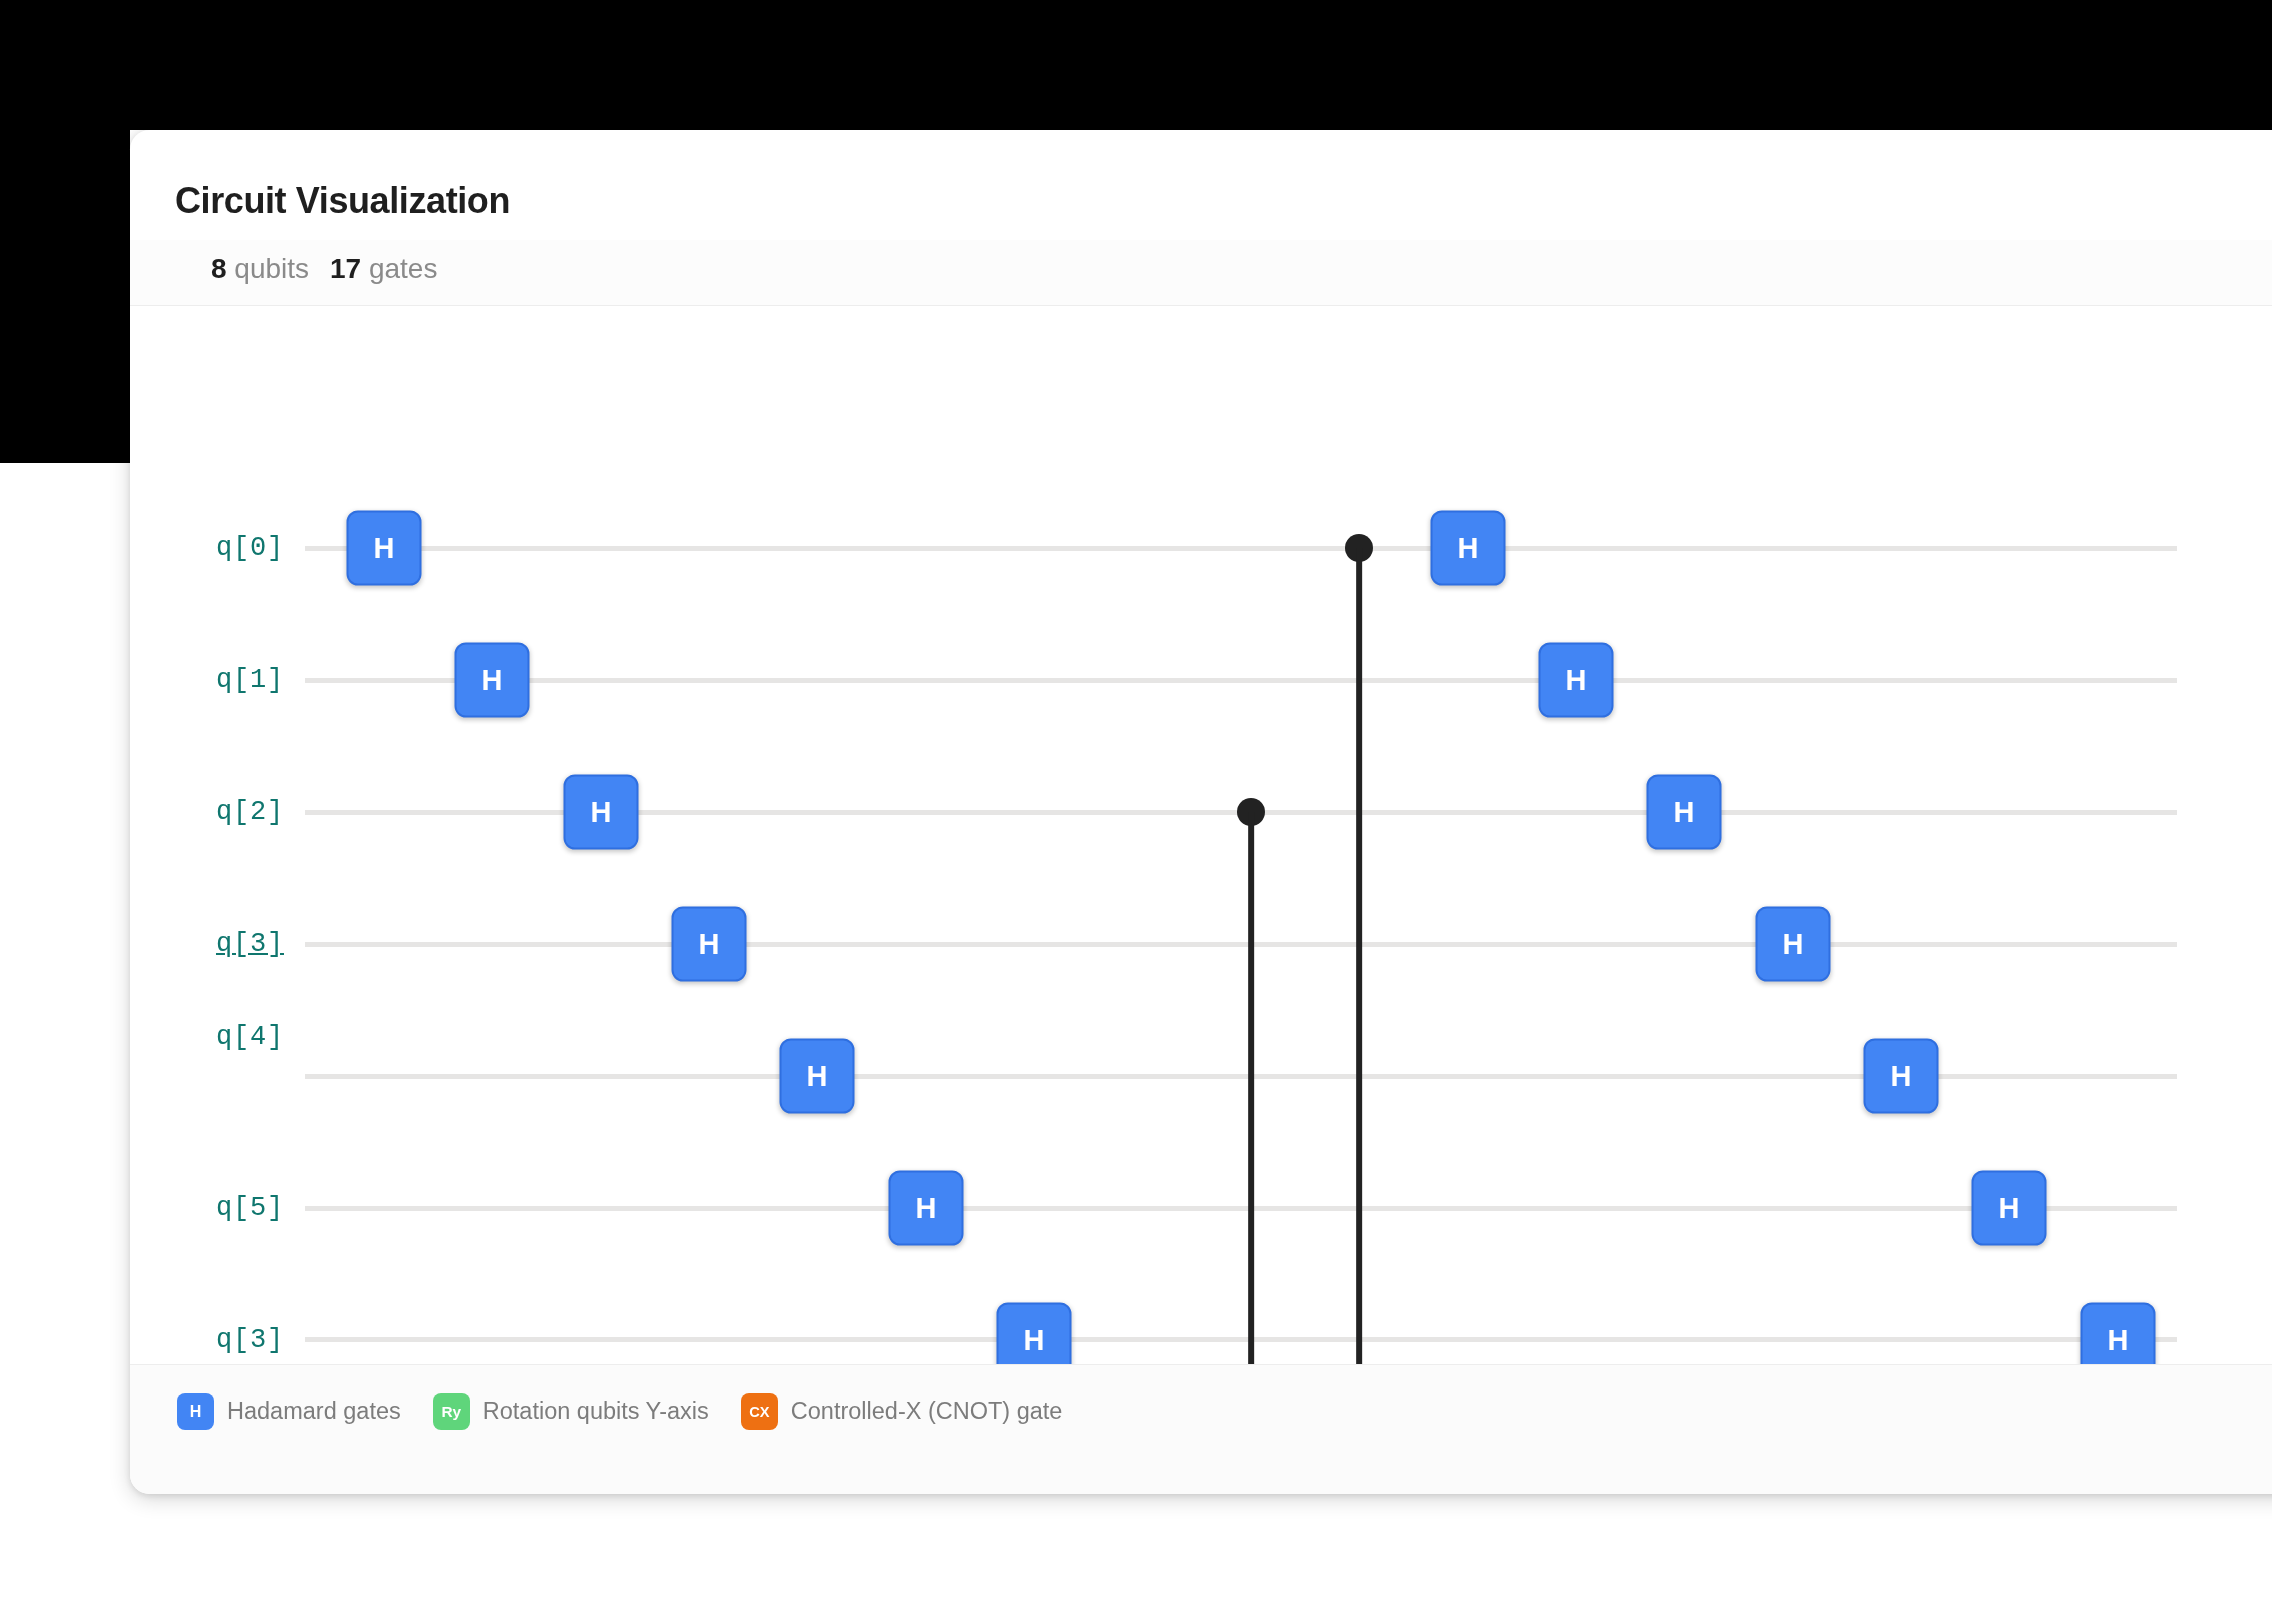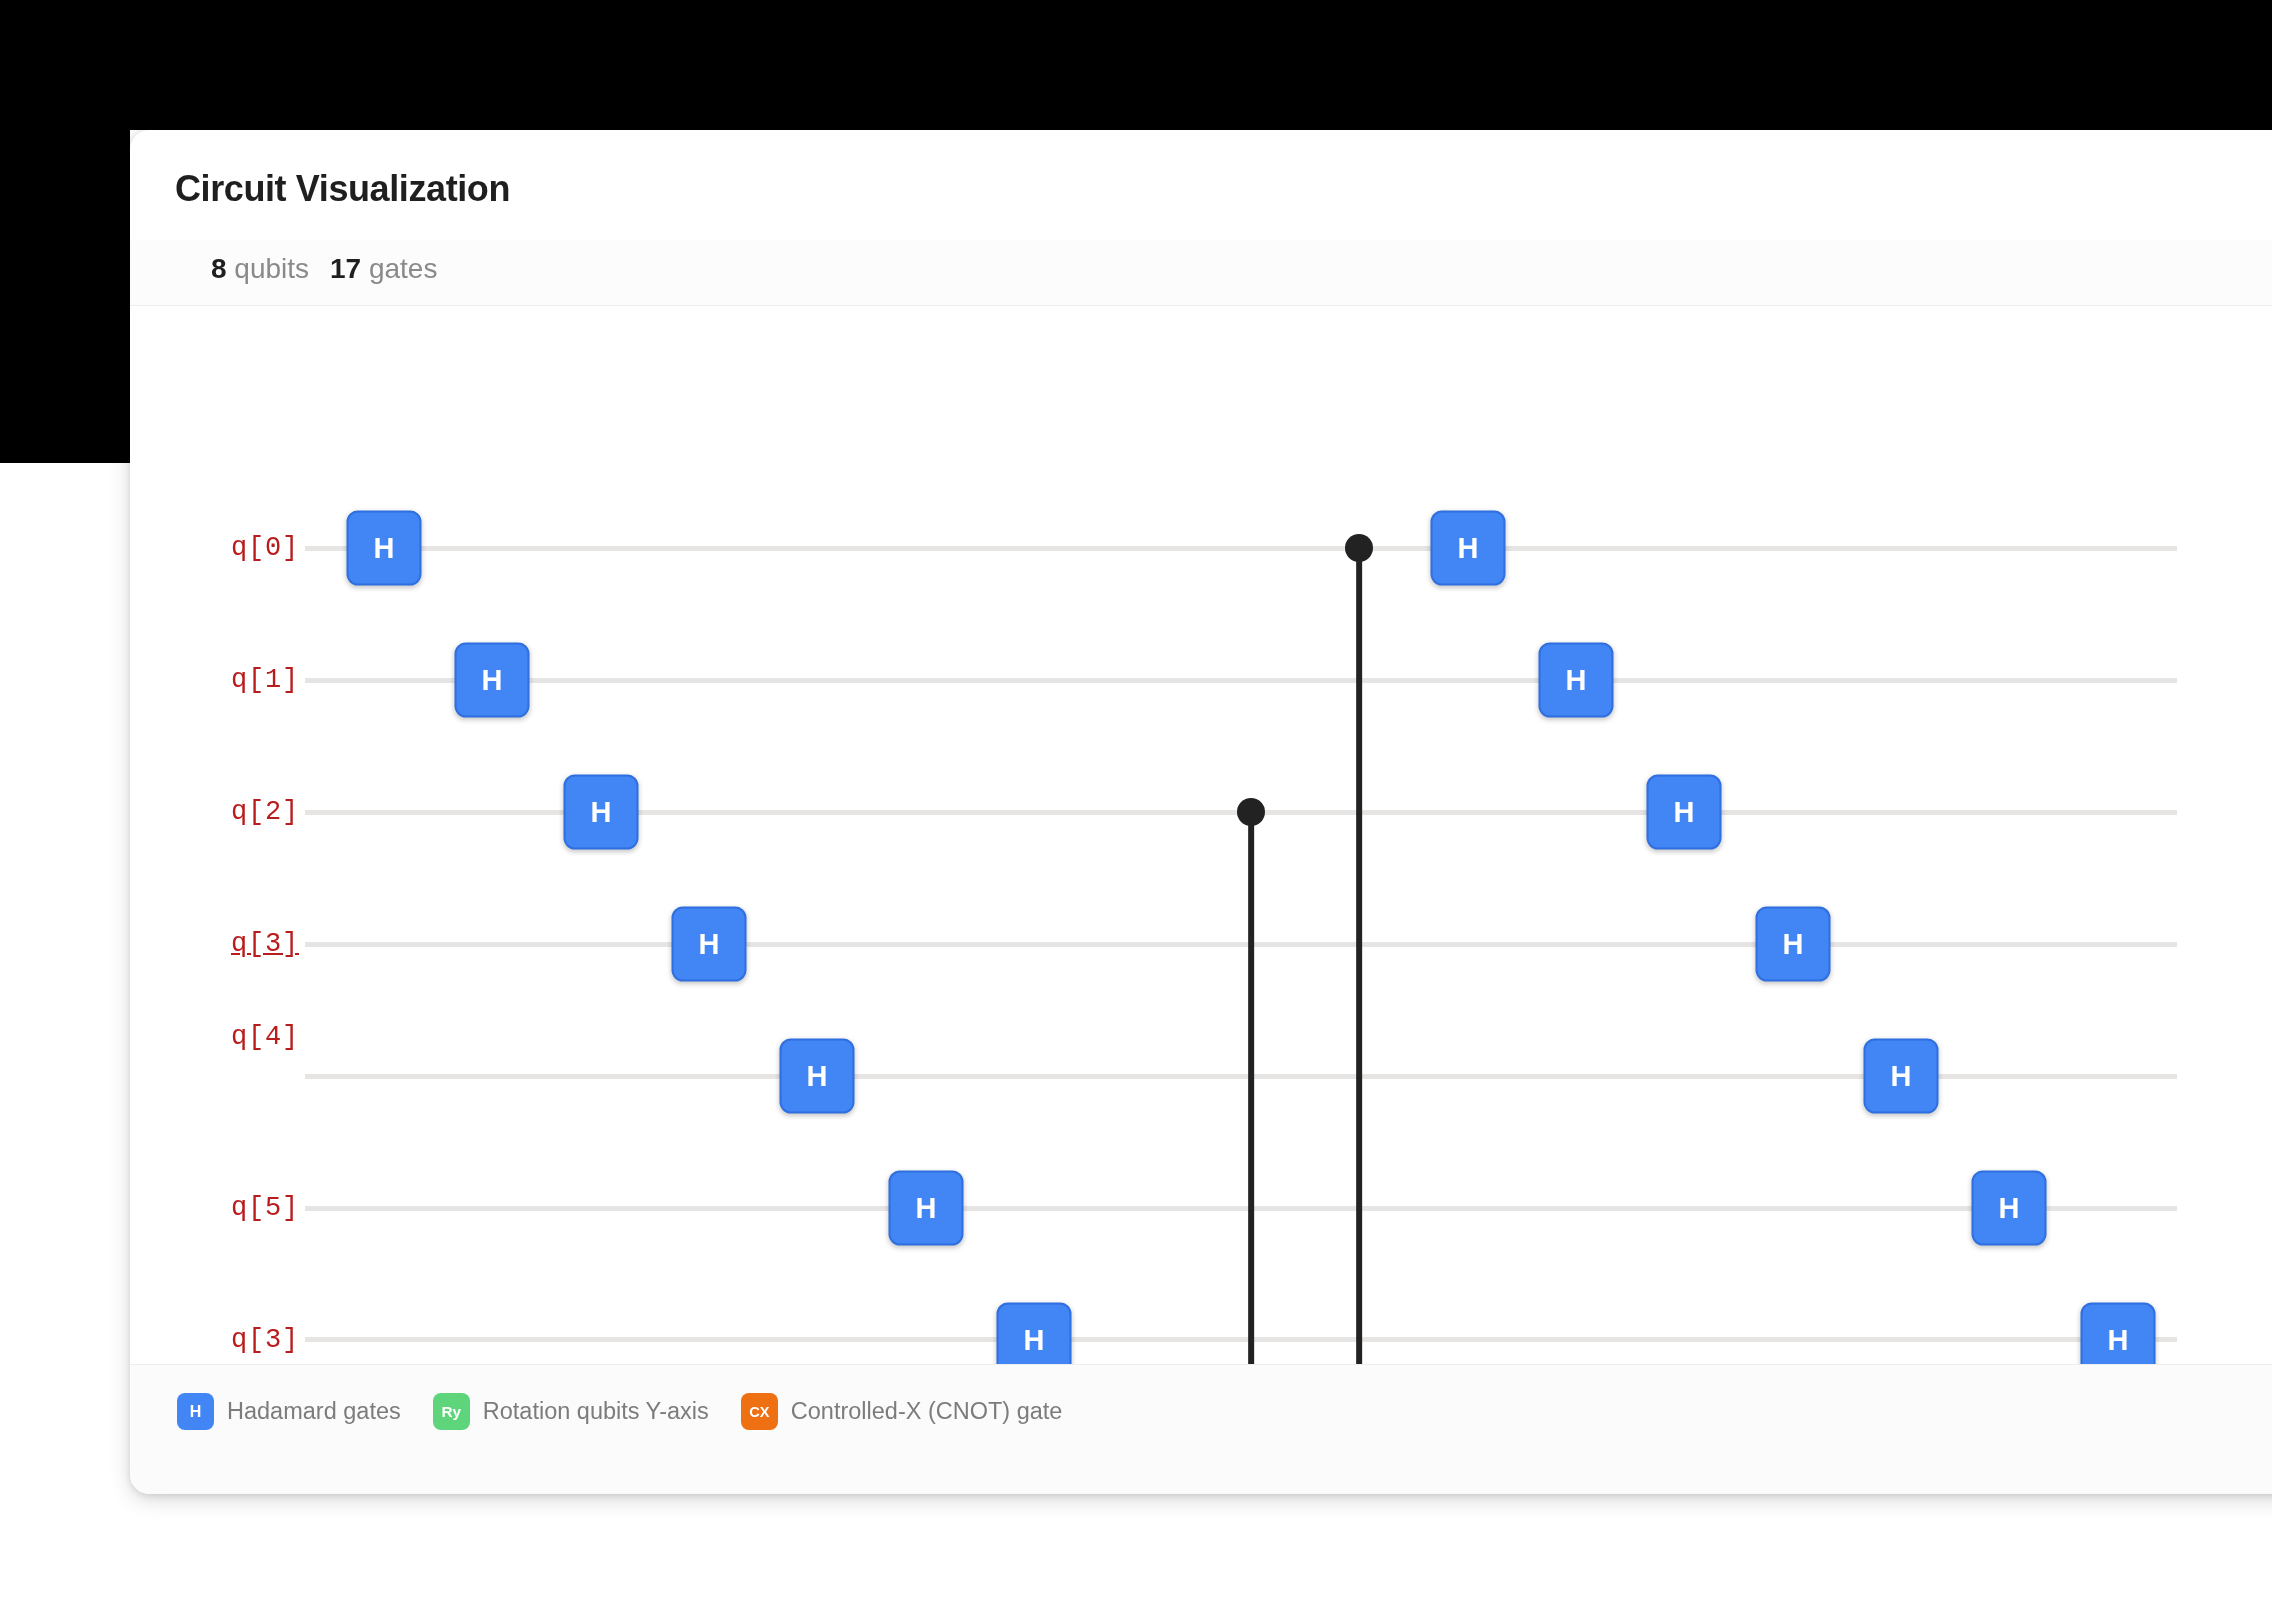--- a/index.html
+++ b/index.html
@@ -24,21 +24,21 @@
     left:130px;top:130px;
     width:2240px;           
     height:1364px;
     background:#ffffff;
     border-radius:19.5px;
     box-shadow:0 4.9px 21px rgba(0,0,0,0.16), 0 1.6px 6.5px rgba(0,0,0,0.10);
     overflow:hidden;
   }
 
   #card-title{
-    position:absolute;left:45px;top:38px;
+    position:absolute;left:45px;top:50px;
     font-size:36px;font-weight:bold;color:#1f1f1f;
     letter-spacing:-0.4px;white-space:nowrap;
   }
 
   #stats-bar{
     position:absolute;left:0;top:110px;width:2240px;height:65px;
     background:#fcfcfc;
     border-bottom:1.6px solid #ededed;
   }
   .stat{
@@ -55,24 +55,23 @@
   }
   .wire{
     position:absolute;
     height:4.9px;background:#e6e5e4;
     left:175px;width:1872px;
   }
   .qlabel{
     position:absolute;left:0;width:154px;
     text-align:right;
     font-family:"Liberation Mono", monospace;
-    font-size:27px;color:#b91c1c;
+    font-size:27px;color:#0f766e;
     letter-spacing:0.8px;
     transform:translateY(-50%);
-    margin-left:15px;
   }
 
   
   .gate{
     position:absolute;
     width:71px;height:71px;
     border-radius:11.4px;
     display:flex;align-items:center;justify-content:center;
     color:#ffffff;
     font-size:29px;font-weight:bold;

